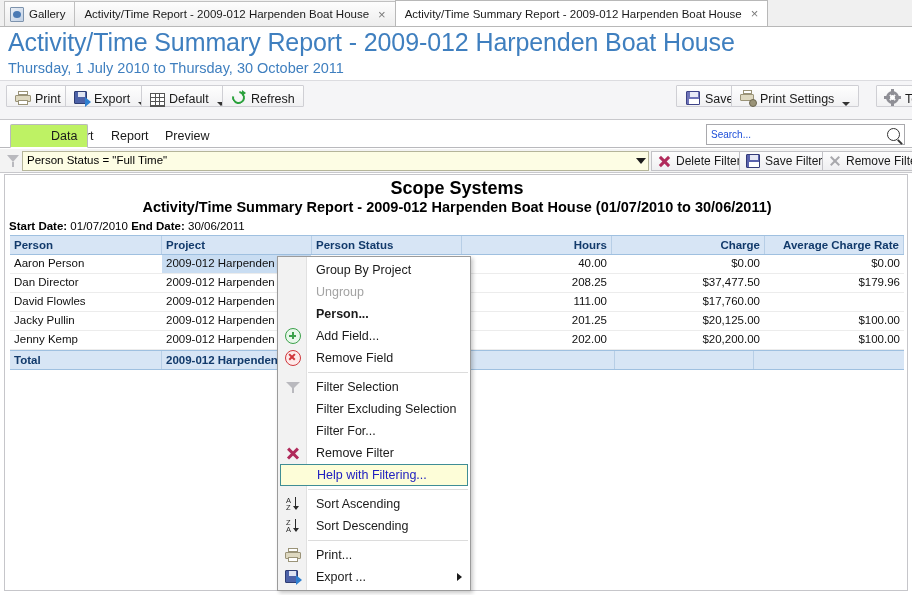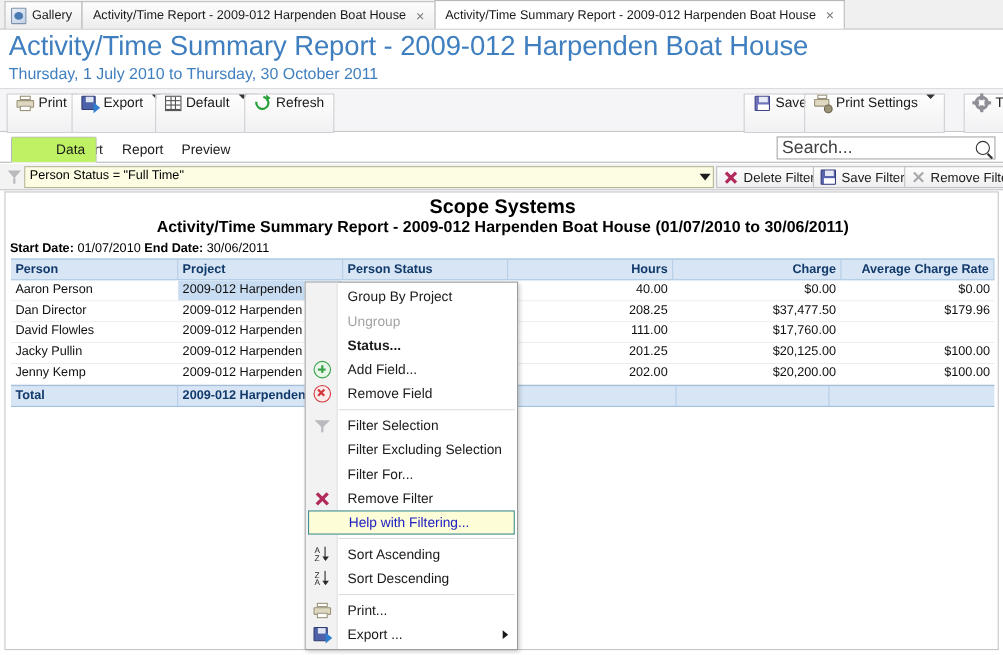--- a/index.html
+++ b/index.html
@@ -94,22 +94,22 @@
   
   .toolbar {
     position: absolute; left: 0; top: 80px;
     width: 912px; height: 40px;
     background: #f5f5f7;
     border-top: 1px solid #dcdce0;
     border-bottom: 1px solid #c8c8cc;
   }
   .tbtn {
     position: absolute; top: 4px;
-    height: 36px;
-    display: flex; align-items: flex-start;
+    height: 22px;
+    display: flex; align-items: flex-end;
     padding: 0 8px;
     border: 1px solid #cfcfd4;
     background: linear-gradient(#fefefe,#f1f1f3);
     font-size: 12.5px;
     color: #1a1a1a;
     white-space: nowrap;
     cursor: default;
     border-radius: 1px;
   }
   .tbtn .lbl { margin-left: 4px; }
@@ -189,22 +189,22 @@
     z-index: 2;
     padding-left: 40px;
   }
   .searchbox {
     position: absolute; right: 7px; top: 3px;
     width: 199px; height: 21px;
     border: 1px solid #a9a9ad;
     background: #ffffff;
     display: flex; align-items: center;
     padding-left: 4px;
-    font-size: 16px;
-    color: #404040;
+    font-size: 10px;
+    color: #1d4ed8;
   }
   .search-ico {
     position: absolute; right: 4px; top: 3px;
     width: 13px; height: 13px;
     border: 1.6px solid #333;
     border-radius: 50%;
   }
   .search-ico:after {
     content: ""; position: absolute;
     right: -4px; bottom: -3px;
@@ -638,21 +638,21 @@
   <div class="ctxmenu">
     <div class="ctx-gutter"></div>
 
     <div class="ctxitem">
       <span>Group By Project</span>
     </div>
     <div class="ctxitem disabled">
       <span>Ungroup</span>
     </div>
     <div class="ctxitem bold">
-      <span>Status...</span>
+      <span>Person...</span>
     </div>
     <div class="ctxitem">
       <span class="ctxicon ic-plus"></span>
       <span>Add Field...</span>
     </div>
     <div class="ctxitem">
       <span class="ctxicon ic-xcirc"></span>
       <span>Remove Field</span>
     </div>
 

